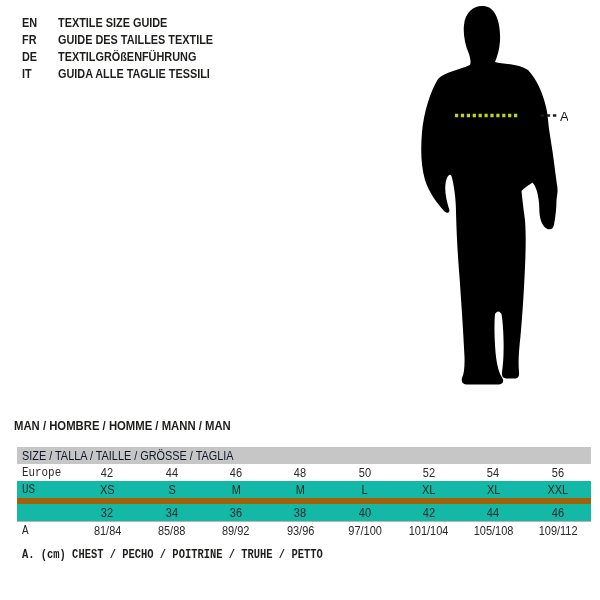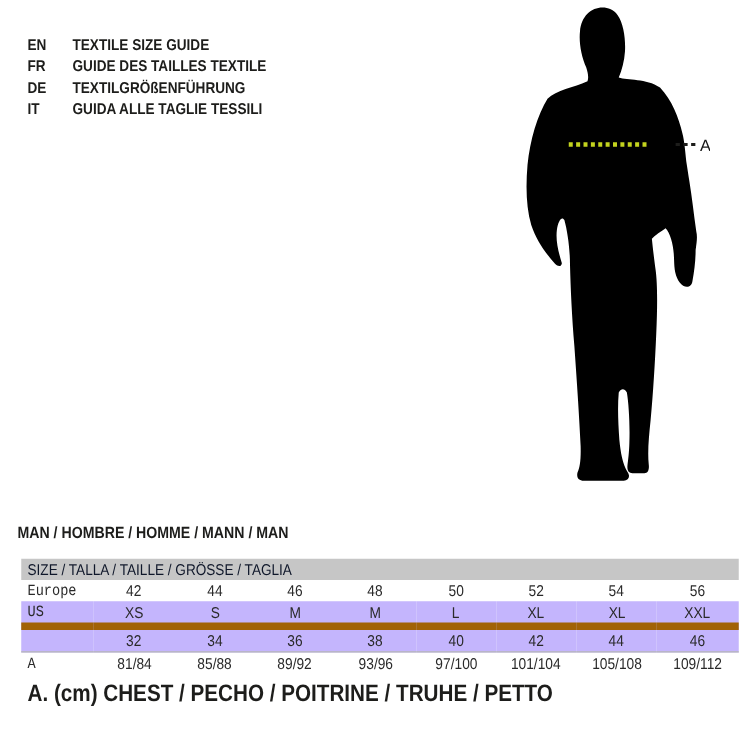--- a/index.html
+++ b/index.html
@@ -4,45 +4,45 @@
 <style>
   html,body { margin:0; padding:0; background:#ffffff; }
   .canvas {
     position:relative; width:600px; height:600px; background:#ffffff;
     font-family:"Liberation Sans", sans-serif; color:#1d1d1b; overflow:hidden;
   }
   
   .cx  { display:inline-block; transform:scaleX(0.87); transform-origin:0 50%; white-space:nowrap; }
   .cxc { display:inline-block; transform:scaleX(0.88); transform-origin:50% 50%; white-space:nowrap; }
 
-  .lang-block { position:absolute; left:22px; top:28px; }
+  .lang-block { position:absolute; left:22px; top:15px; }
   .lang-row  { display:flex; height:17px; line-height:17px; font-size:12.5px; font-weight:700; }
   .lang-code { width:36px; }
 
   .categories { position:absolute; left:22px; top:104px; font-size:13.5px; font-weight:700; }
   .category-line { height:17.5px; line-height:17.5px; }
 
   .figure { position:absolute; left:398px; top:5px; width:170px; height:386px; }
   .figure svg { display:block; }
   .figure text { font-family:"Liberation Sans", sans-serif; font-size:13px; fill:#151515; }
 
   .section-title { position:absolute; left:14px; top:417px; height:17px; line-height:17px;
                    font-size:13px; font-weight:700; }
 
   .size-table { position:absolute; left:17px; top:447px; width:574px;
                 border-collapse:collapse; table-layout:fixed; font-size:12.5px; }
   .size-table td { padding:0; height:17px; vertical-align:middle; text-align:center; color:#2a2a2a; }
   .size-table td.thead { background:#c6c6c6; text-align:left; padding-left:5px; color:#0f172a; }
   .size-table td.lbl   { text-align:left; padding-left:5px;font-family:Liberation Mono, monospace; }
-  .size-table tr.shaded td { background:#c4b5fd;margin-top:40px; }
+  .size-table tr.shaded td { background:#14b8a6;margin-top:40px; }
   .size-table tr.row-mid td { border-top:6px solid #a16207; }
   .size-table tr.row-a td   { border-top:1px solid #b5b5b5; }
 
   .footnote { position:absolute; left:22px; top:547px; height:17px; line-height:17px;
-              font-size:19px; font-weight:700; }
+              font-size:12px; font-weight:700;font-family:Liberation Mono, monospace; }
 </style>
 </head>
 <body>
 
 <div class="canvas">
 
   <div class="lang-block">
     <div class="lang-row">
       <span class="lang-code"><span class="cx">EN</span></span>
       <span class="cx">TEXTILE SIZE GUIDE</span>

